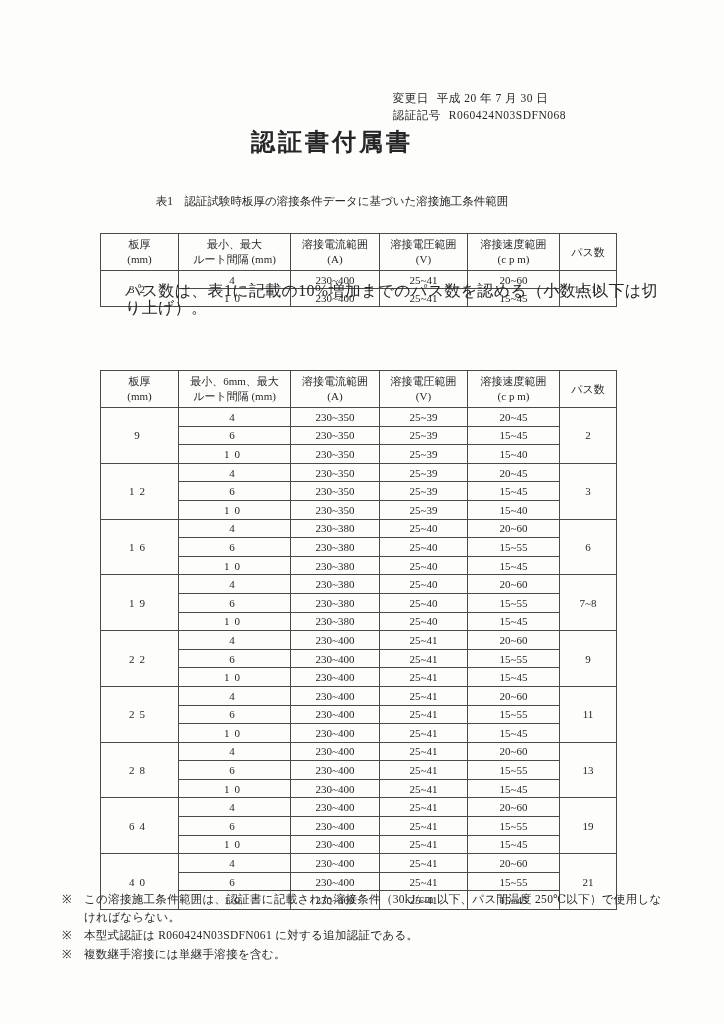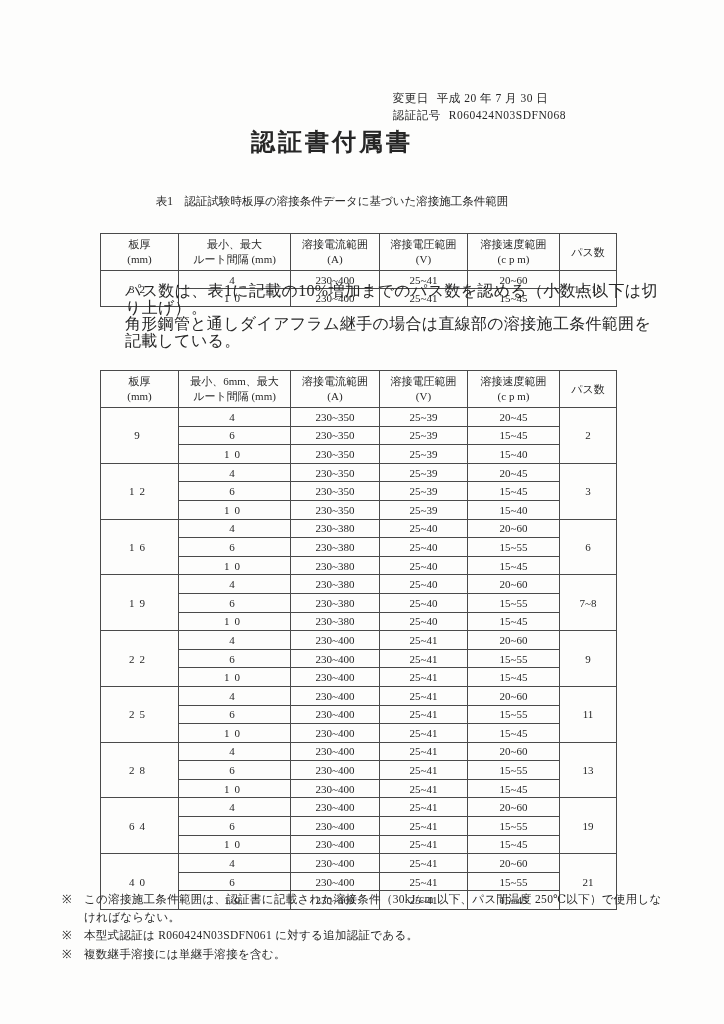--- a/index.html
+++ b/index.html
@@ -135,21 +135,20 @@
           <td class="gap-cell">10</td>
           <td class="current-cell">230~400</td>
           <td class="voltage-cell">25~41</td>
           <td class="speed-cell">15~45</td>
         </tr>
       </tbody>
   </table>
 
   <div class="notes t1-notes">
     <div>パス数は、表1に記載の10%増加までのパス数を認める（小数点以下は切り上げ）。</div>
-    <div>角形鋼管と通しダイアフラム継手の場合は直線部の溶接施工条件範囲を記載している。</div>
   </div>
 
 
   <table id="table2">
     <colgroup>
       <col class="col-thickness">
         <col class="col-gap">
         <col class="col-current">
       <col class="col-voltage">
         <col class="col-speed">

